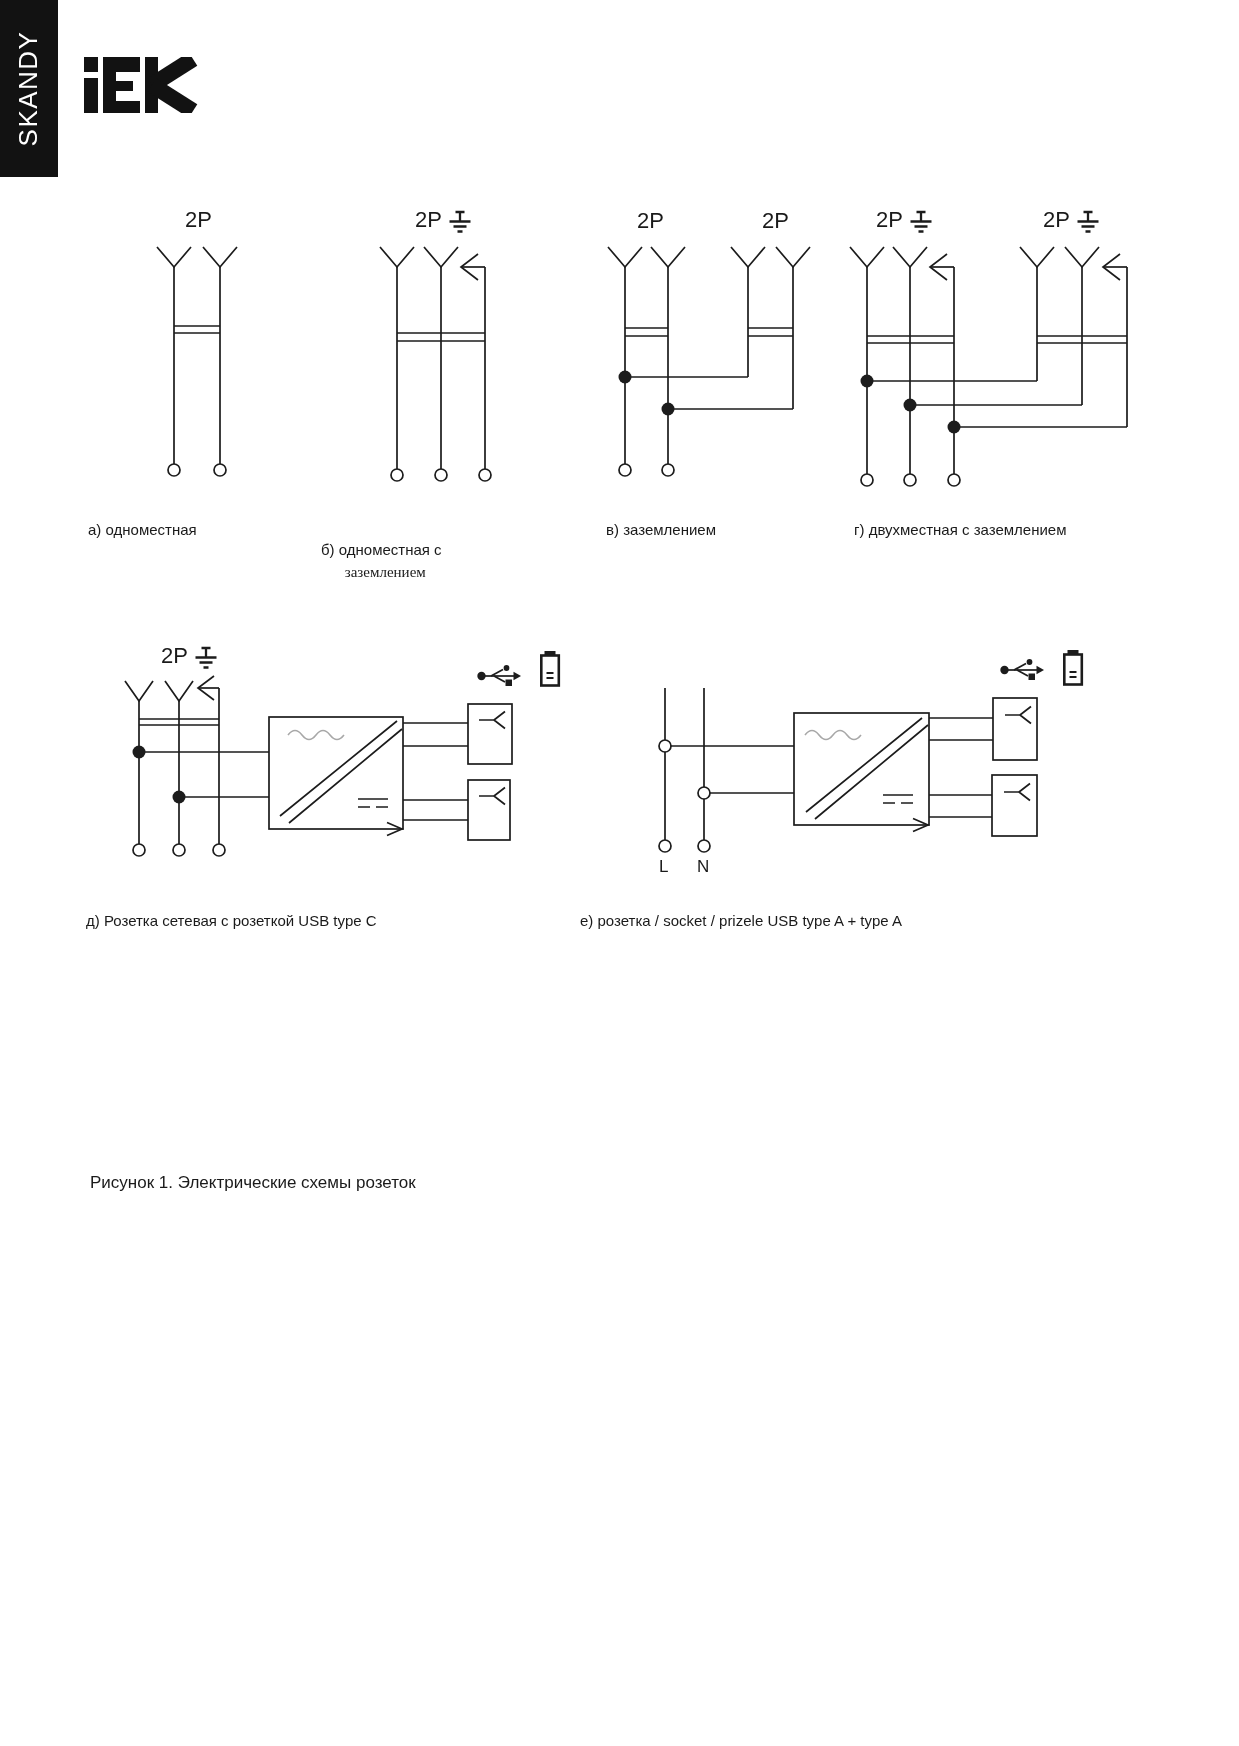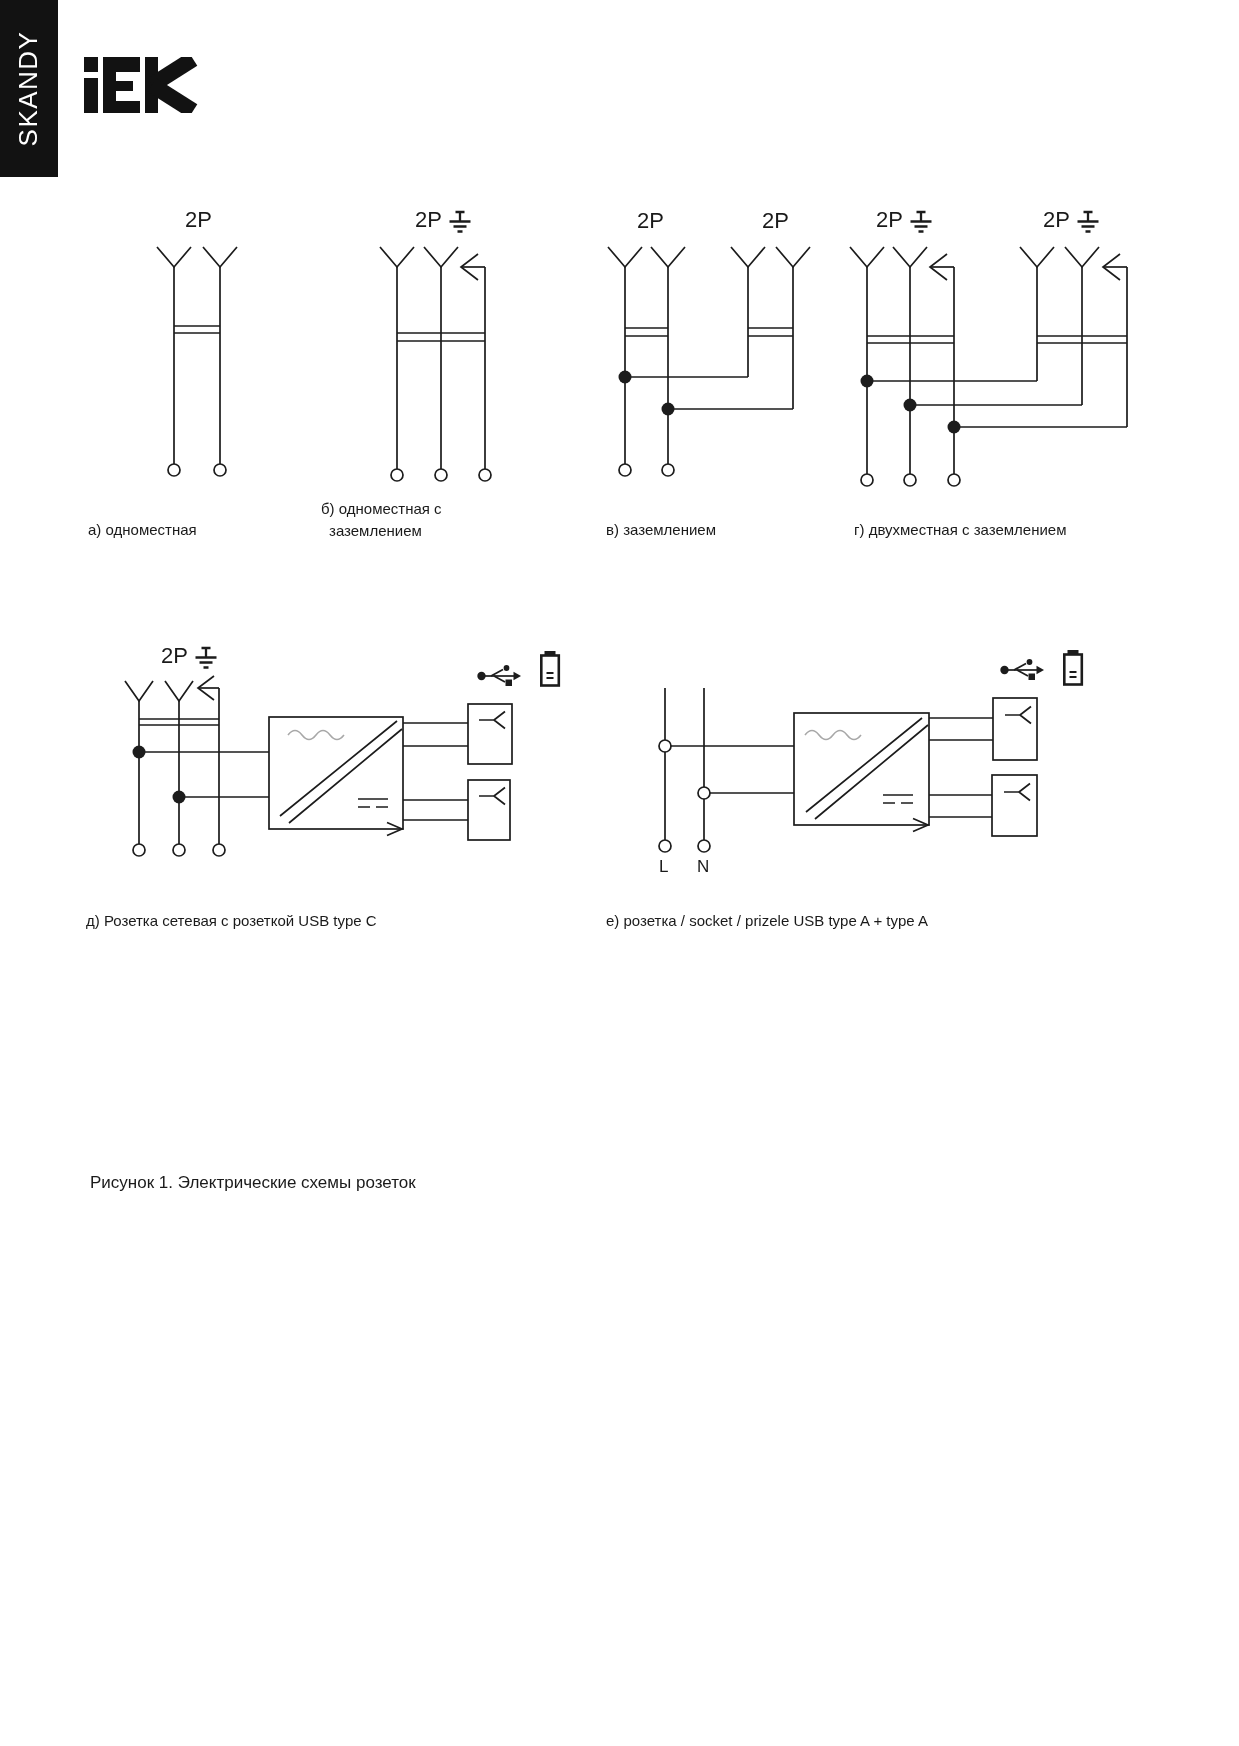--- a/index.html
+++ b/index.html
@@ -22,21 +22,21 @@
   .side-tab span{
     transform:rotate(-90deg);color:#ffffff;font-size:26px;letter-spacing:1.5px;
     white-space:nowrap;
   }
   .plabel{
     display:flex;align-items:flex-start;gap:6px;
     font-size:22px;line-height:22px;white-space:nowrap;
   }
   .plabel svg{margin-top:1px;}
   .dlabel{font-size:15px;line-height:22px;white-space:nowrap;}
-  .dlabel .l2{display:block;margin-left:8px;}
+  .dlabel .l2{display:block;margin-left:8px;font-family:Liberation Serif, serif;}
   .lnlabel{font-size:17px;}
   .caption{font-size:17px;white-space:nowrap;}
 </style>
 </head>
 <body>
 
 <div class="page">
 
   <div class="abs side-tab">
     <span>SKANDY</span>
@@ -223,31 +223,31 @@
 
   <div class="abs plabel" style="left:161px;top:645px;">
     <span>2P</span>
     <svg width="24" height="23" viewBox="0 0 24 23">
       <path d="M7.5,2 H16.5 M12,2 V11 M1.5,11.5 H22.5 M5.5,16.5 H18.5 M9.5,21.5 H14.5" stroke="#1c1c1c" stroke-width="2.3" fill="none"></path>
     </svg>
   </div>
 
   <div class="abs dlabel" style="left:88px;top:519px;">а) одноместная</div>
 
-  <div class="abs dlabel" style="left:321px;top:498px;">
+  <div class="abs dlabel" style="left:321px;top:539px;text-align:center;">
     <span>б) одноместная с</span>
     <span class="l2">заземлением</span>
   </div>
 
   <div class="abs dlabel" style="left:606px;top:519px;">в) заземлением</div>
 
   <div class="abs dlabel" style="left:854px;top:519px;">г) двухместная с заземлением</div>
 
   <div class="abs dlabel" style="left:86px;top:910px;">д) Розетка сетевая с розеткой USB type C</div>
 
-  <div class="abs dlabel" style="left:606px;top:910px;">е) розетка / socket / prizele USB type A + type A</div>
+  <div class="abs dlabel" style="left:580px;top:910px;">е) розетка / socket / prizele USB type A + type A</div>
 
   <div class="abs lnlabel" style="left:659px;top:857px;">L</div>
   <div class="abs lnlabel" style="left:697px;top:857px;">N</div>
 
   <div class="abs caption" style="left:90px;top:1173px;">Рисунок 1. Электрические схемы розеток</div>
 
 </div>
 
 </body></html>

